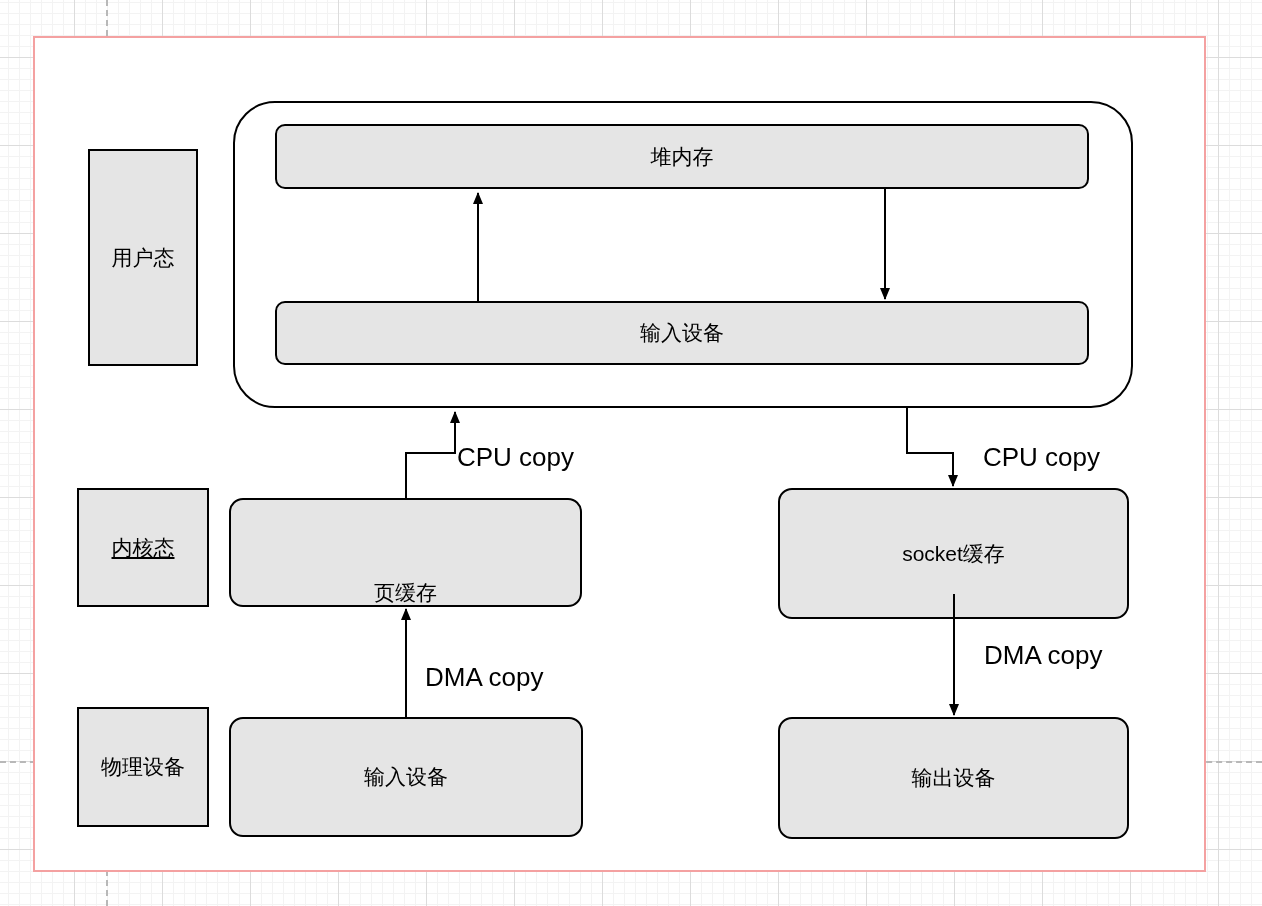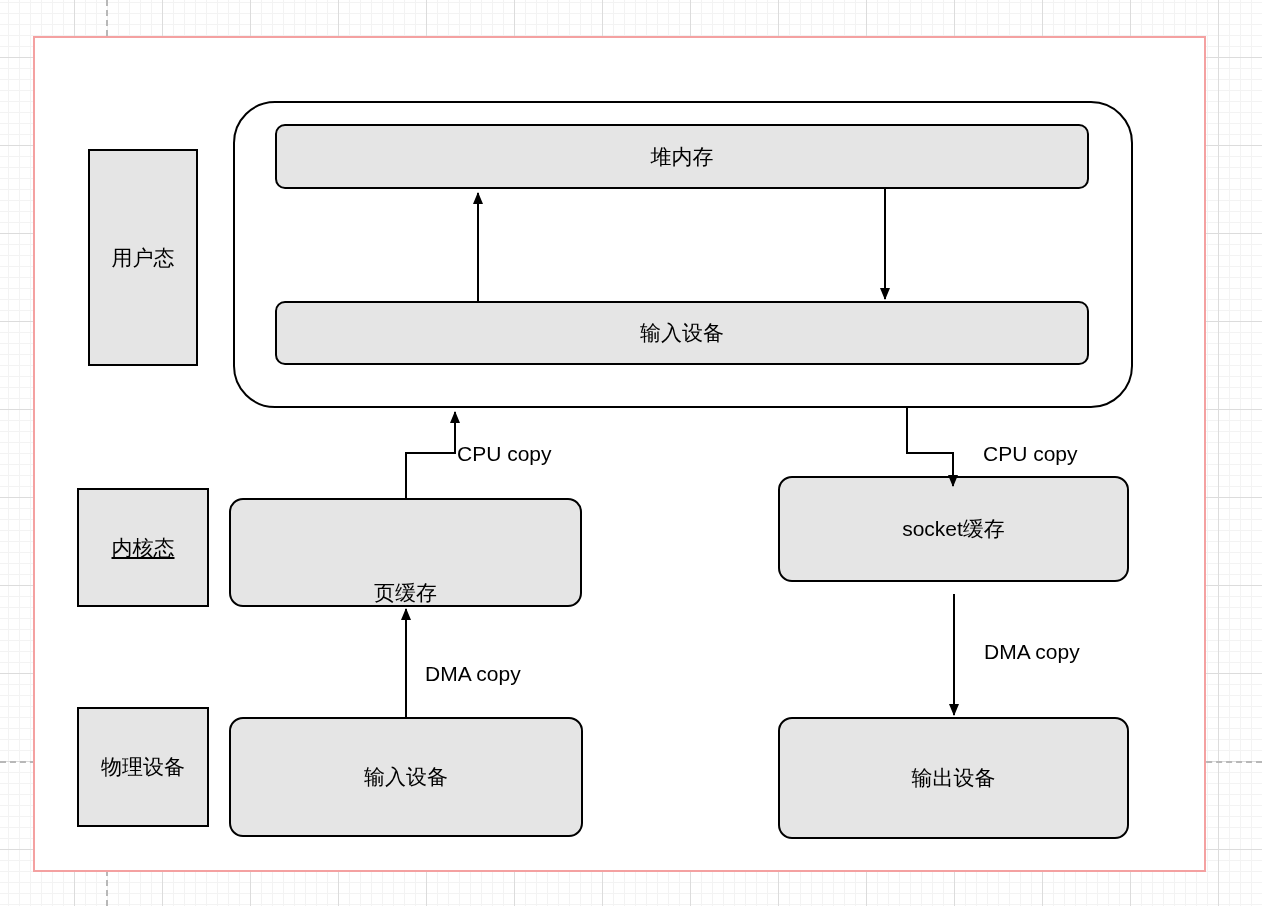--- a/index.html
+++ b/index.html
@@ -27,25 +27,25 @@
     display:flex;align-items:center;justify-content:center;
     font-size:21px;line-height:1.2;z-index:3;}
   .container-shape{background:#fff;z-index:2;}
   #box-user{left:76px;top:149px;width:110px;height:217px;margin-left:12px;}
   #box-kernel{left:77px;top:488px;width:132px;height:119px;text-decoration:underline;}
   #box-physical{left:77px;top:707px;width:132px;height:120px;}
   #box-userspace{left:233px;top:101px;width:900px;height:307px;border-radius:42px;}
   #box-heap{left:275px;top:124px;width:814px;height:65px;border-radius:10px;}
   #box-offheap{left:275px;top:301px;width:814px;height:64px;border-radius:10px;}
   #box-pagecache{left:229px;top:498px;width:353px;height:109px;border-radius:14px;align-items:flex-end;}
-  #box-socketcache{left:778px;top:476px;width:351px;height:106px;border-radius:14px;}
+  #box-socketcache{left:778px;top:488px;width:351px;height:131px;border-radius:14px;}
   #box-input{left:229px;top:717px;width:354px;height:120px;border-radius:14px;}
   #box-output{left:778px;top:717px;width:351px;height:122px;border-radius:14px;}
   #edges{position:absolute;left:0;top:0;width:1262px;height:906px;z-index:4;pointer-events:none;}
-  .edge-label{position:absolute;font-size:21px;white-space:nowrap;z-index:5;}
+  .edge-label{position:absolute;font-size:26px;white-space:nowrap;z-index:5;}
   #lbl-cpu-left{left:457px;top:442px;}
   #lbl-cpu-right{left:983px;top:442px;}
   #lbl-dma-left{left:425px;top:662px;}
   #lbl-dma-right{left:984px;top:640px;}
 </style>
 </head>
 <body>
 
 <div id="canvas">
 

